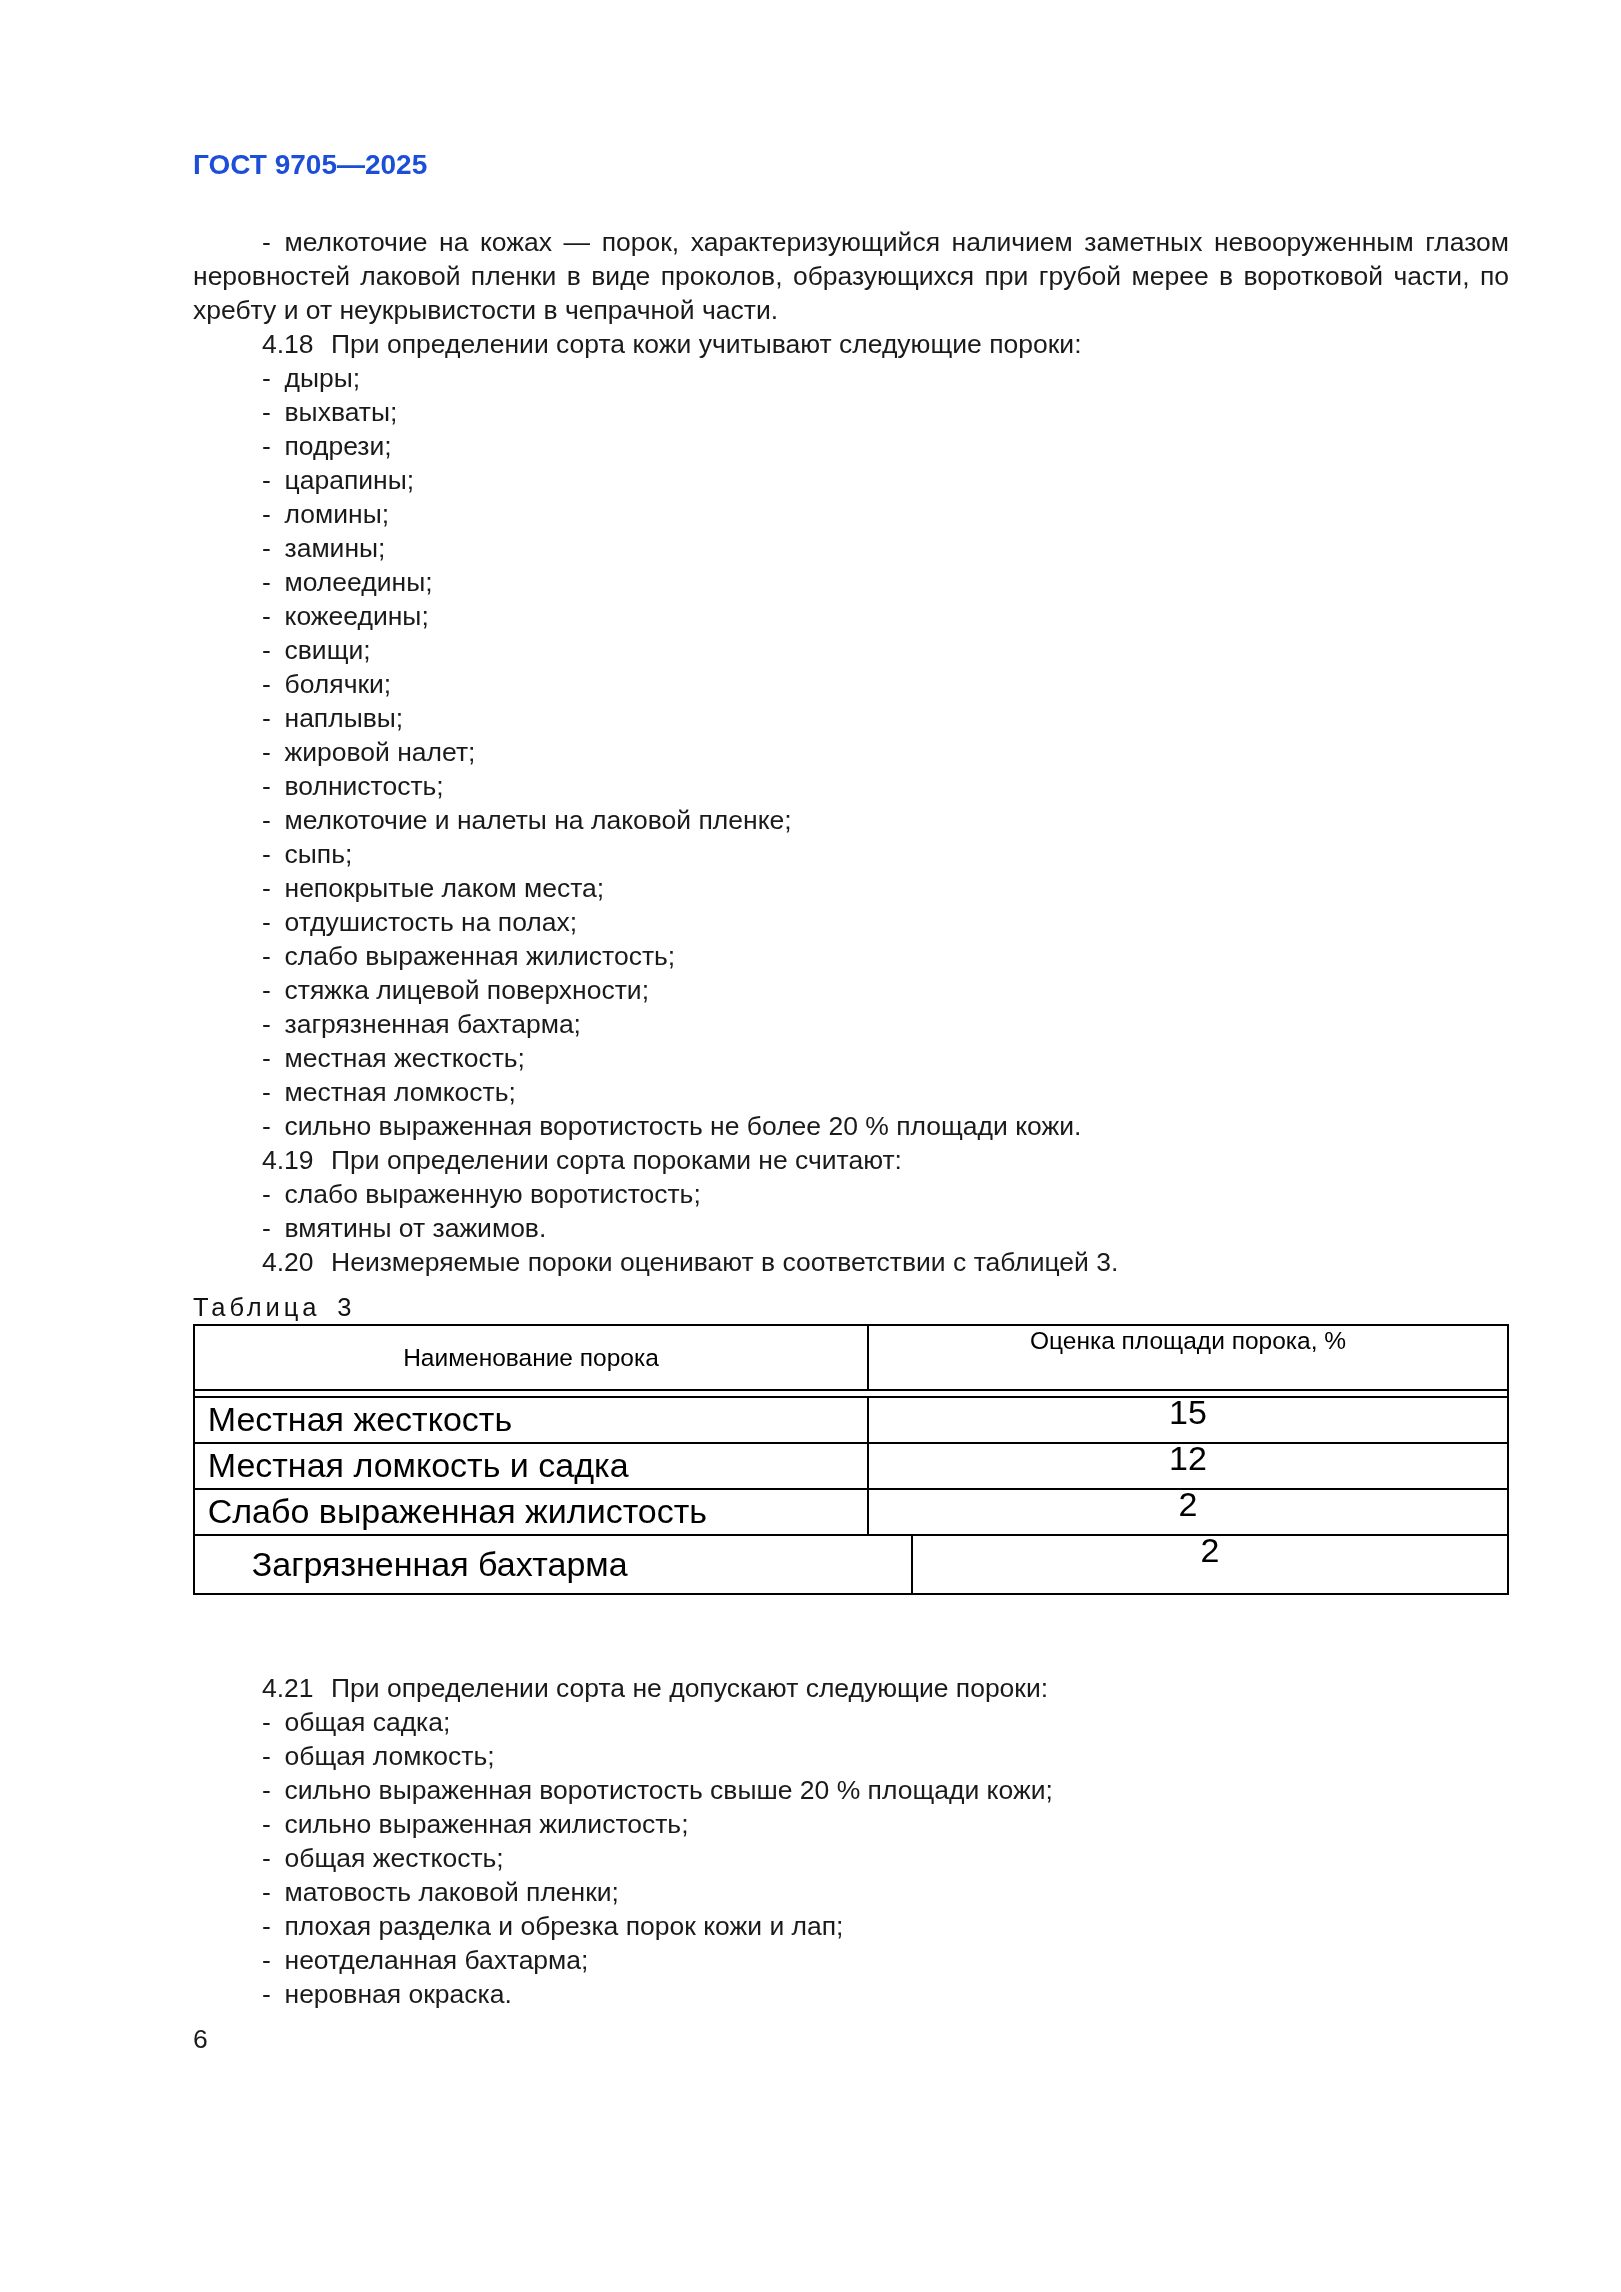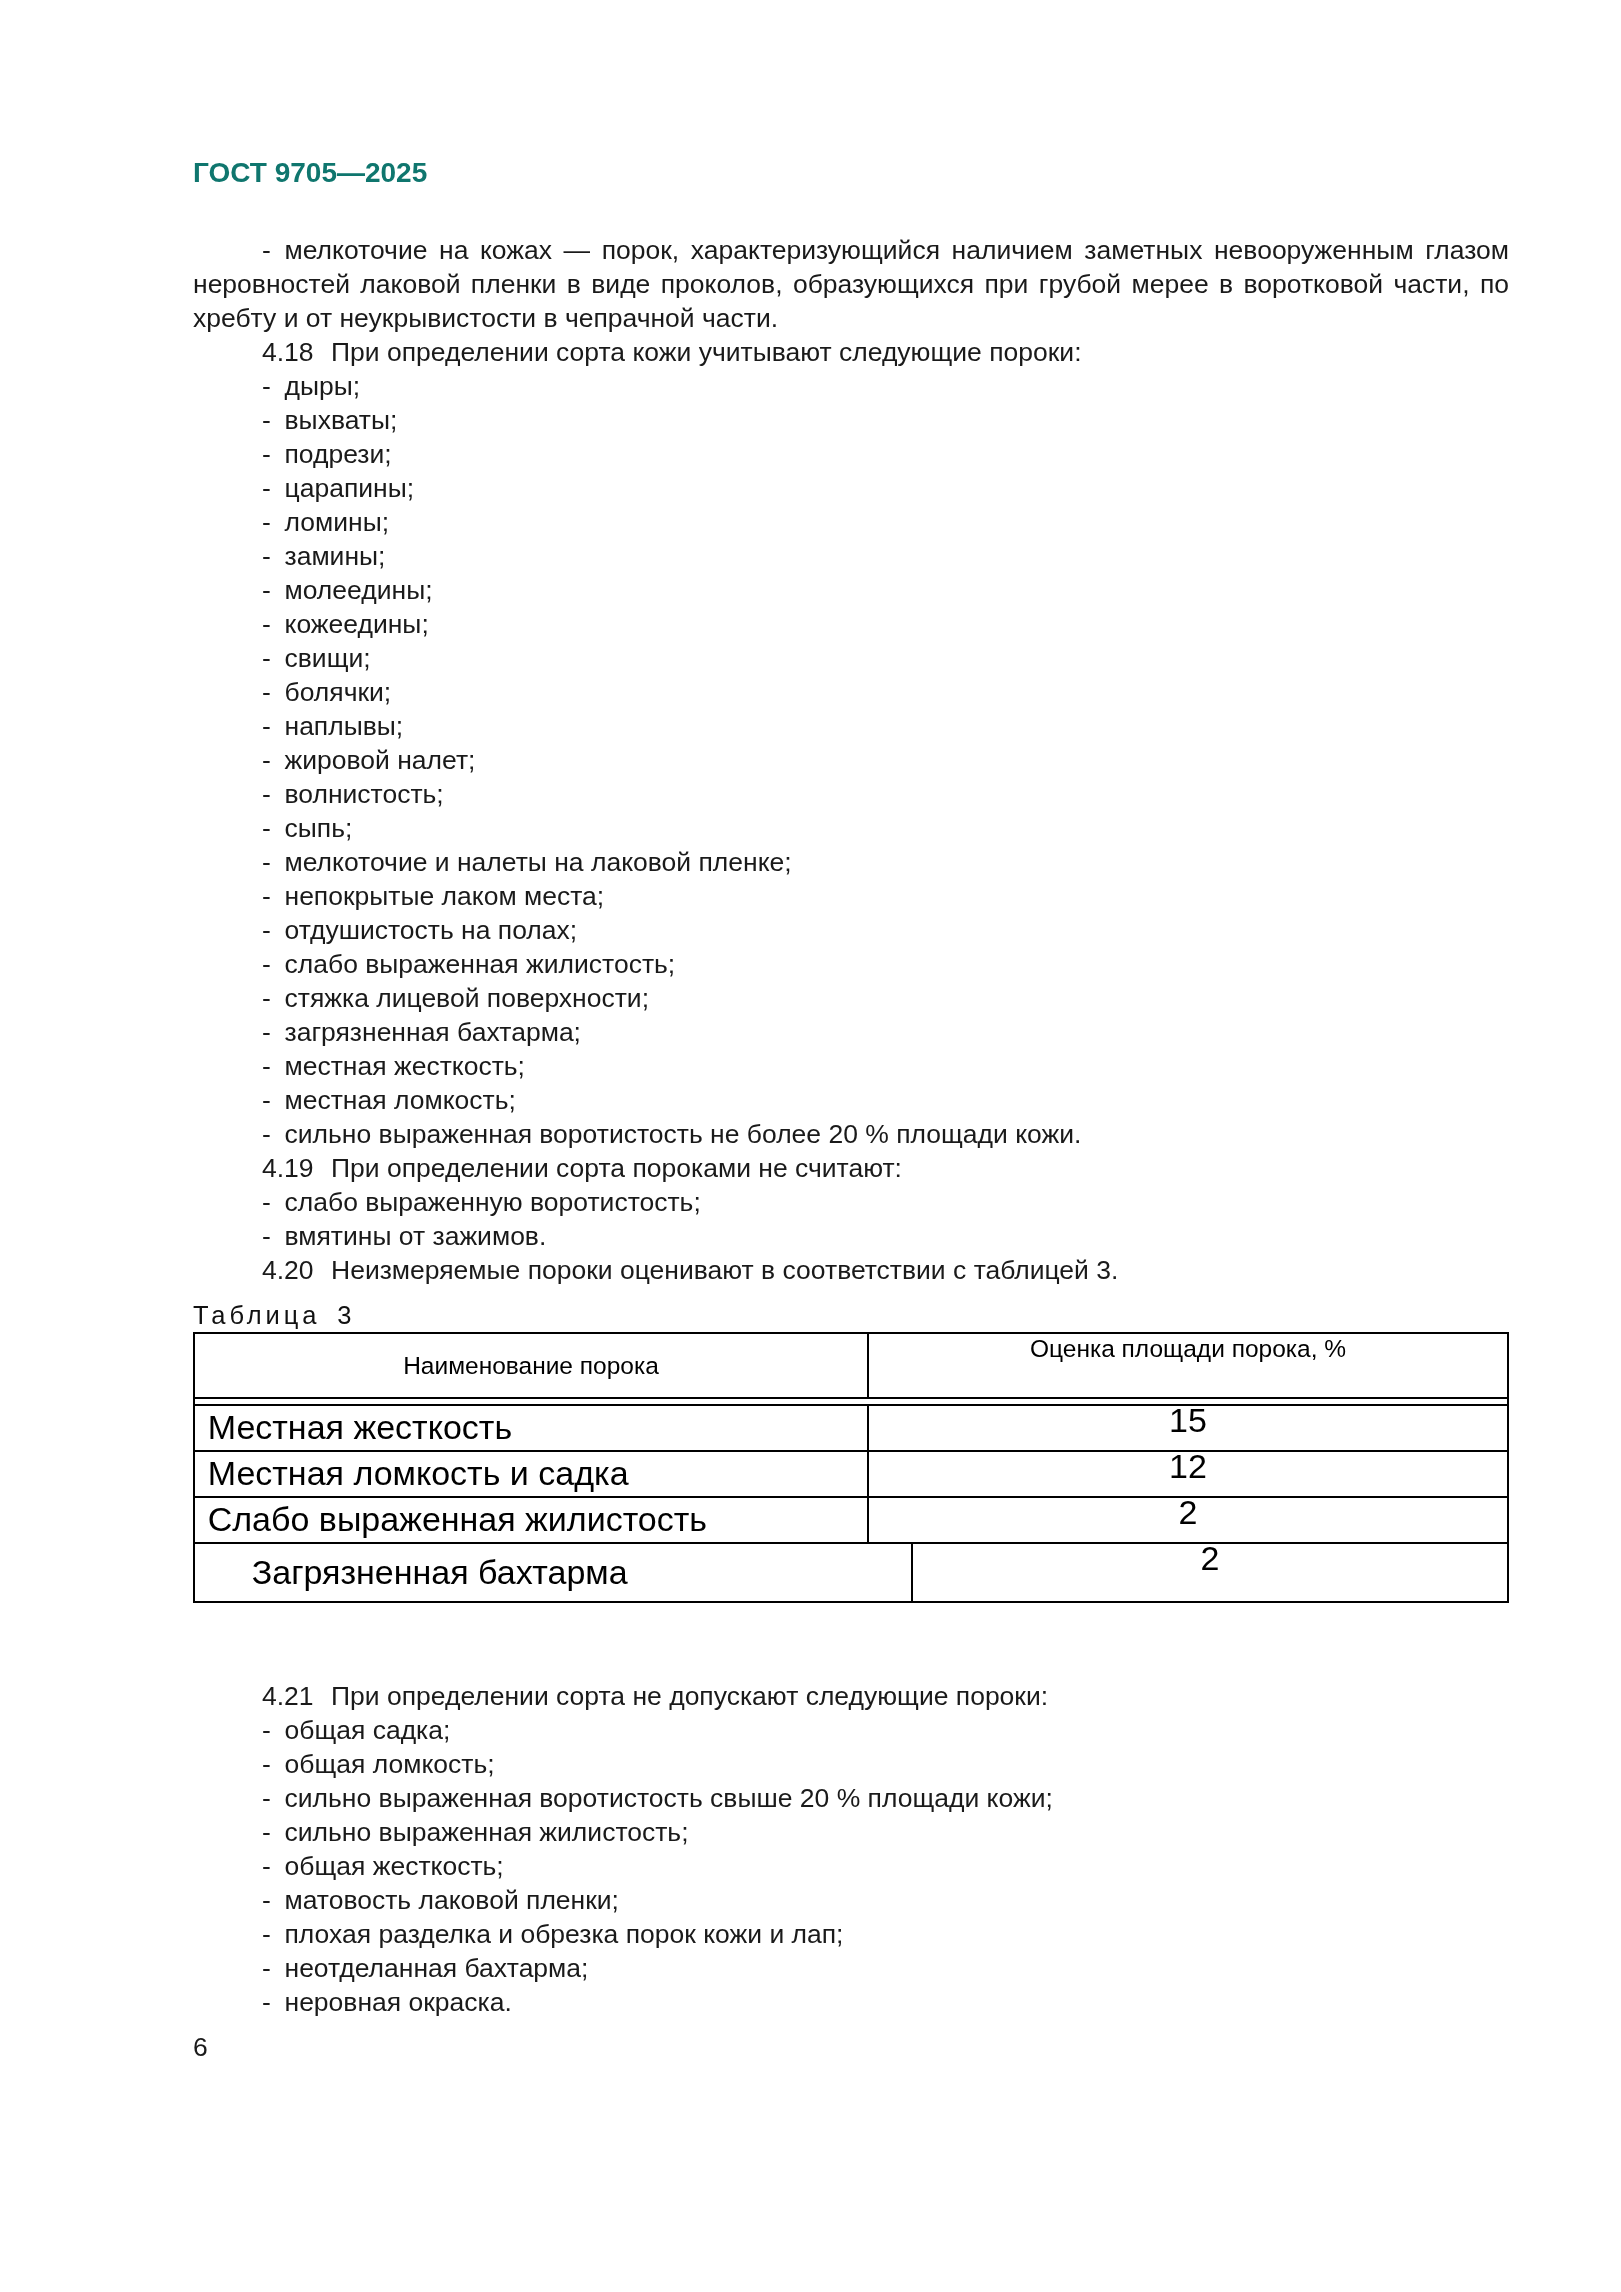--- a/index.html
+++ b/index.html
@@ -16,25 +16,25 @@
     color: #1a1a1a;
     overflow: hidden;
   }
   .doc {
     position: absolute;
     left: 193px;
     top: 147px;
     width: 1316px;
   }
   .gost-header {
-    margin: 8px 0 43px 0;
+    margin: 0 0 43px 0;
     font-size: 28px;
     line-height: 35px;
     font-weight: bold;
-    color: #0f766e;
+    color: #1d4ed8;
   }
   .bodytext {
     font-size: 26.5px;
     line-height: 34px;
   }
   .jline {
     text-align: justify;
     text-align-last: justify;
   }
   .indent {
@@ -150,22 +150,22 @@
         <div class="li"><span class="dash">-</span><span>царапины;</span></div>
         <div class="li"><span class="dash">-</span><span>ломины;</span></div>
         <div class="li"><span class="dash">-</span><span>замины;</span></div>
         <div class="li"><span class="dash">-</span><span>молеедины;</span></div>
         <div class="li"><span class="dash">-</span><span>кожеедины;</span></div>
         <div class="li"><span class="dash">-</span><span>свищи;</span></div>
         <div class="li"><span class="dash">-</span><span>болячки;</span></div>
         <div class="li"><span class="dash">-</span><span>наплывы;</span></div>
         <div class="li"><span class="dash">-</span><span>жировой налет;</span></div>
         <div class="li"><span class="dash">-</span><span>волнистость;</span></div>
+        <div class="li"><span class="dash">-</span><span>мелкоточие и налеты на лаковой пленке;</span></div>
         <div class="li"><span class="dash">-</span><span>сыпь;</span></div>
-        <div class="li"><span class="dash">-</span><span>мелкоточие и налеты на лаковой пленке;</span></div>
         <div class="li"><span class="dash">-</span><span>непокрытые лаком места;</span></div>
         <div class="li"><span class="dash">-</span><span>отдушистость на полах;</span></div>
         <div class="li"><span class="dash">-</span><span>слабо выраженная жилистость;</span></div>
         <div class="li"><span class="dash">-</span><span>стяжка лицевой поверхности;</span></div>
         <div class="li"><span class="dash">-</span><span>загрязненная бахтарма;</span></div>
         <div class="li"><span class="dash">-</span><span>местная жесткость;</span></div>
         <div class="li"><span class="dash">-</span><span>местная ломкость;</span></div>
         <div class="li"><span class="dash">-</span><span>сильно выраженная воротистость не более 20 % площади кожи.</span></div>
       </div>
 

